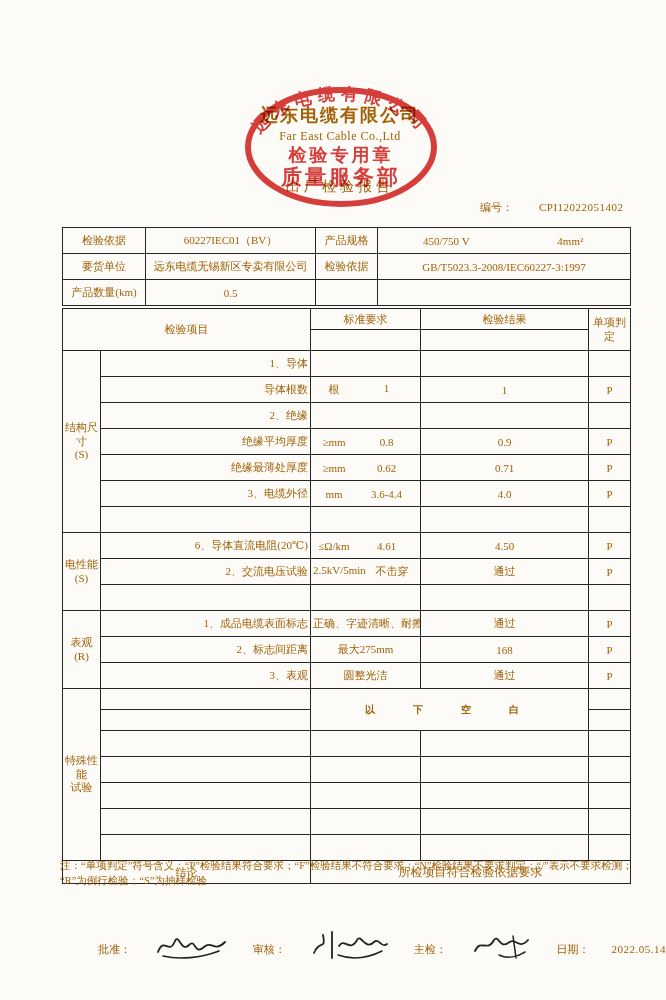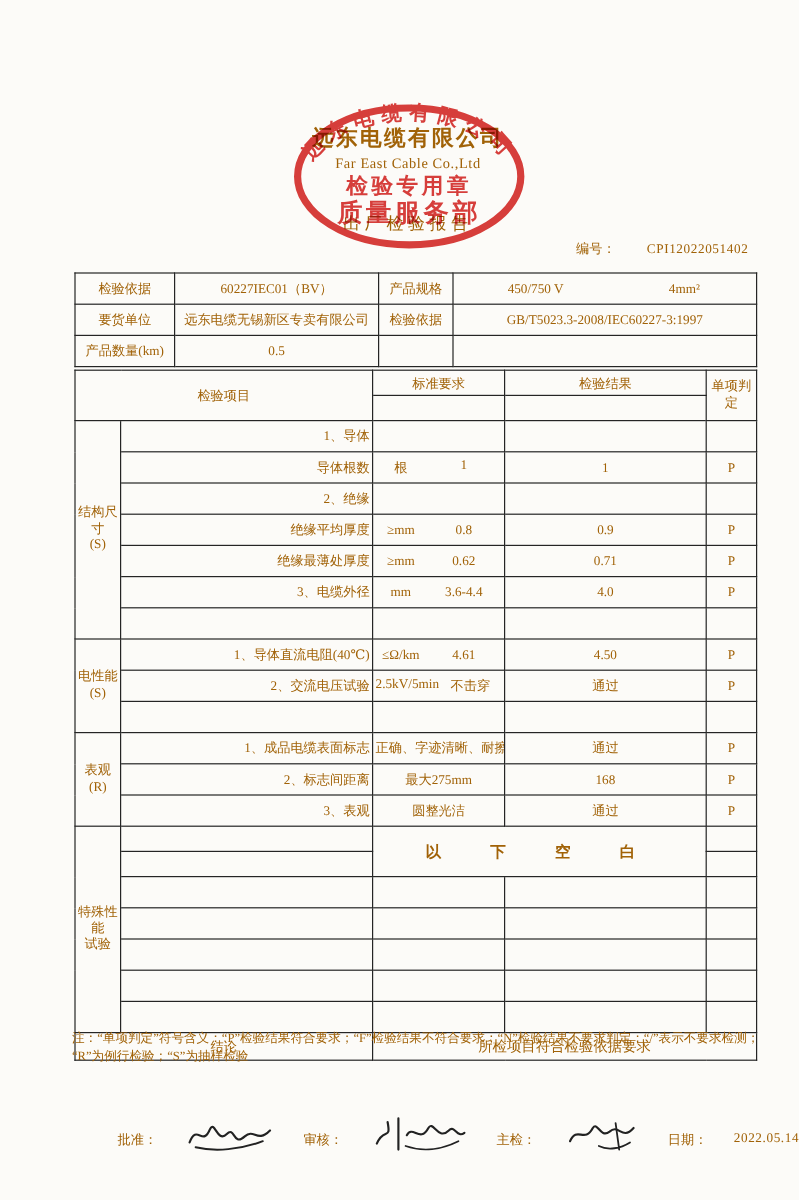--- a/index.html
+++ b/index.html
@@ -31,21 +31,21 @@
   .sec { text-align:center; line-height:1.25; font-size:11px; white-space:normal; }
   .item { text-align:right; padding-left:7px; }
   .c { text-align:center; }
   .split { display:flex; width:100%; }
   .split .u { flex:2; text-align:center; }
   .split .v { flex:3; text-align:center; }
   .split2 { display:flex; width:100%; }
   .split2 .a { flex:1.15; text-align:center; }
   .split2 .b { flex:1; text-align:center; }
   .ver { text-align:center; font-size:11px; }
-  .blank-note { text-align:center; font-weight:bold; font-size:13px; letter-spacing:14px; padding-left:1px; }
+  .blank-note { text-align:center; font-weight:bold; font-size:10px; letter-spacing:14px; padding-left:1px; }
   .concl-val { font-weight:normal; text-align:center; font-size:12px; }
   
   .note { position:absolute; left:60px; top:858px; width:580px; font-size:10.5px; line-height:1.45; }
   .signrow { position:absolute; left:62px; top:935px; width:568px; display:flex; align-items:center; justify-content:space-between; font-size:11px;margin-left:36px; }
   .signrow .sig { margin-top:-6px; }
   .datev { letter-spacing:0.5px; }
 </style>
 </head>
 <body>
 
@@ -190,21 +190,21 @@
       <td></td>
       <td></td>
       <td></td>
     </tr>
 
     <tr>
       <td rowspan="3" class="sec">
             <div>电性能</div>
             <div>(S)</div>
           </td>
-      <td class="item">1、导体直流电阻(40℃)</td>
+      <td class="item">6、导体直流电阻(20℃)</td>
       <td>
             <div class="split">
               <span class="u">≤Ω/km</span>
               <span class="v">4.61</span>
             </div>
           </td>
       <td class="c">4.50</td>
       <td class="ver">P</td>
     </tr>
     <tr>

